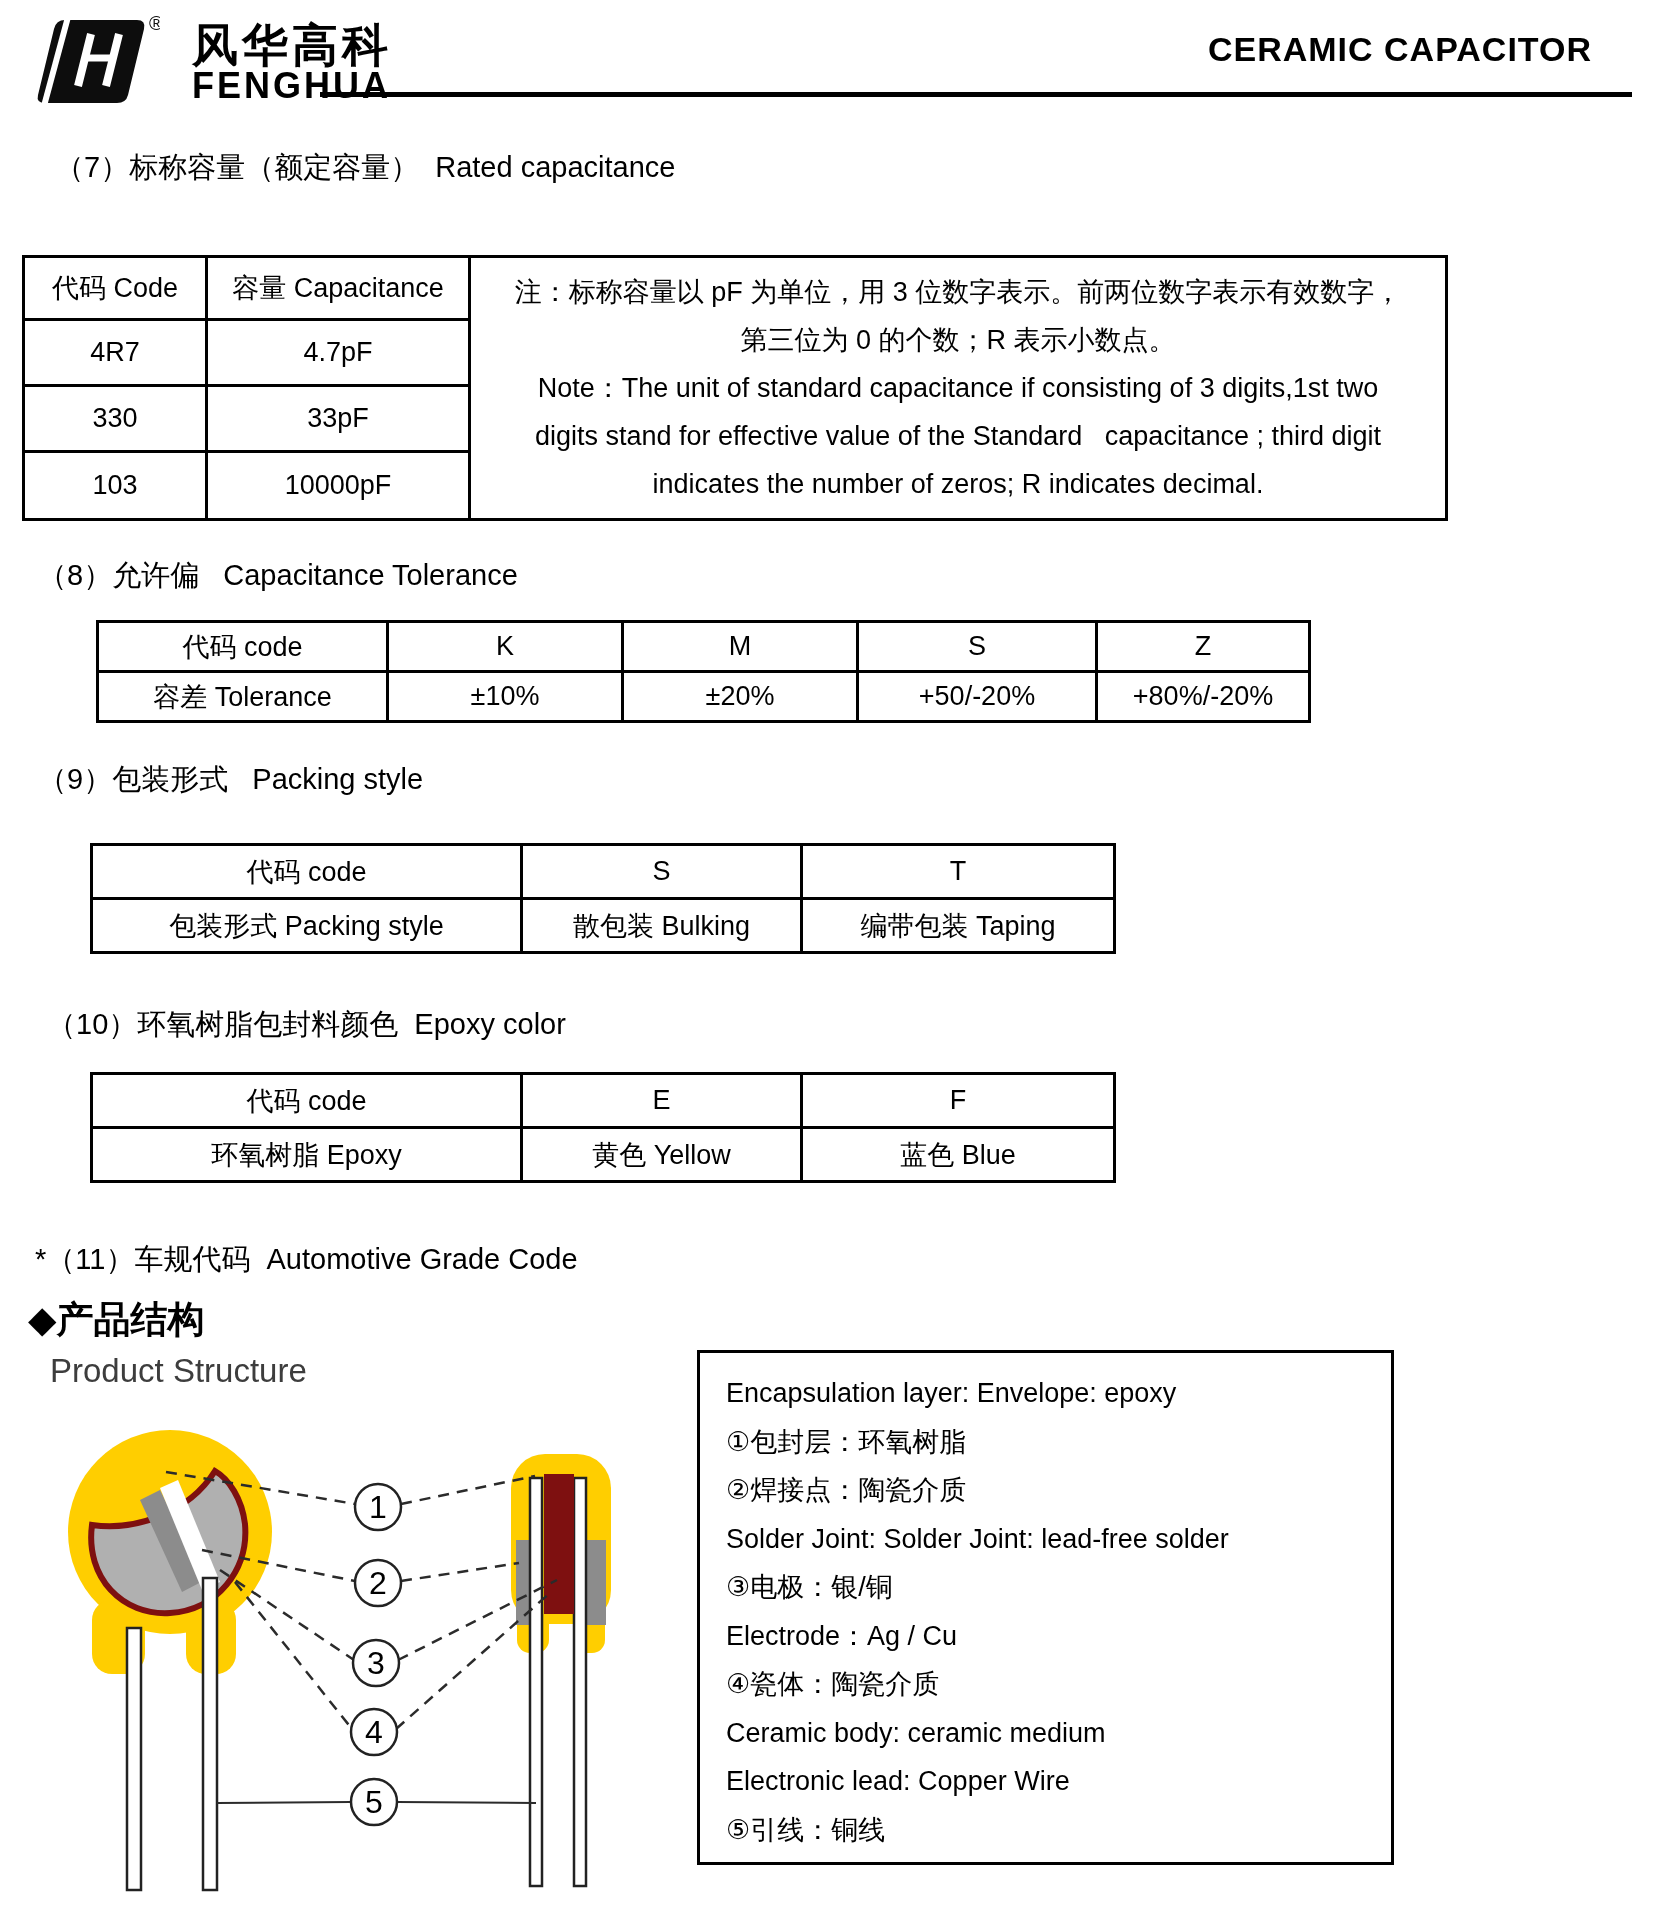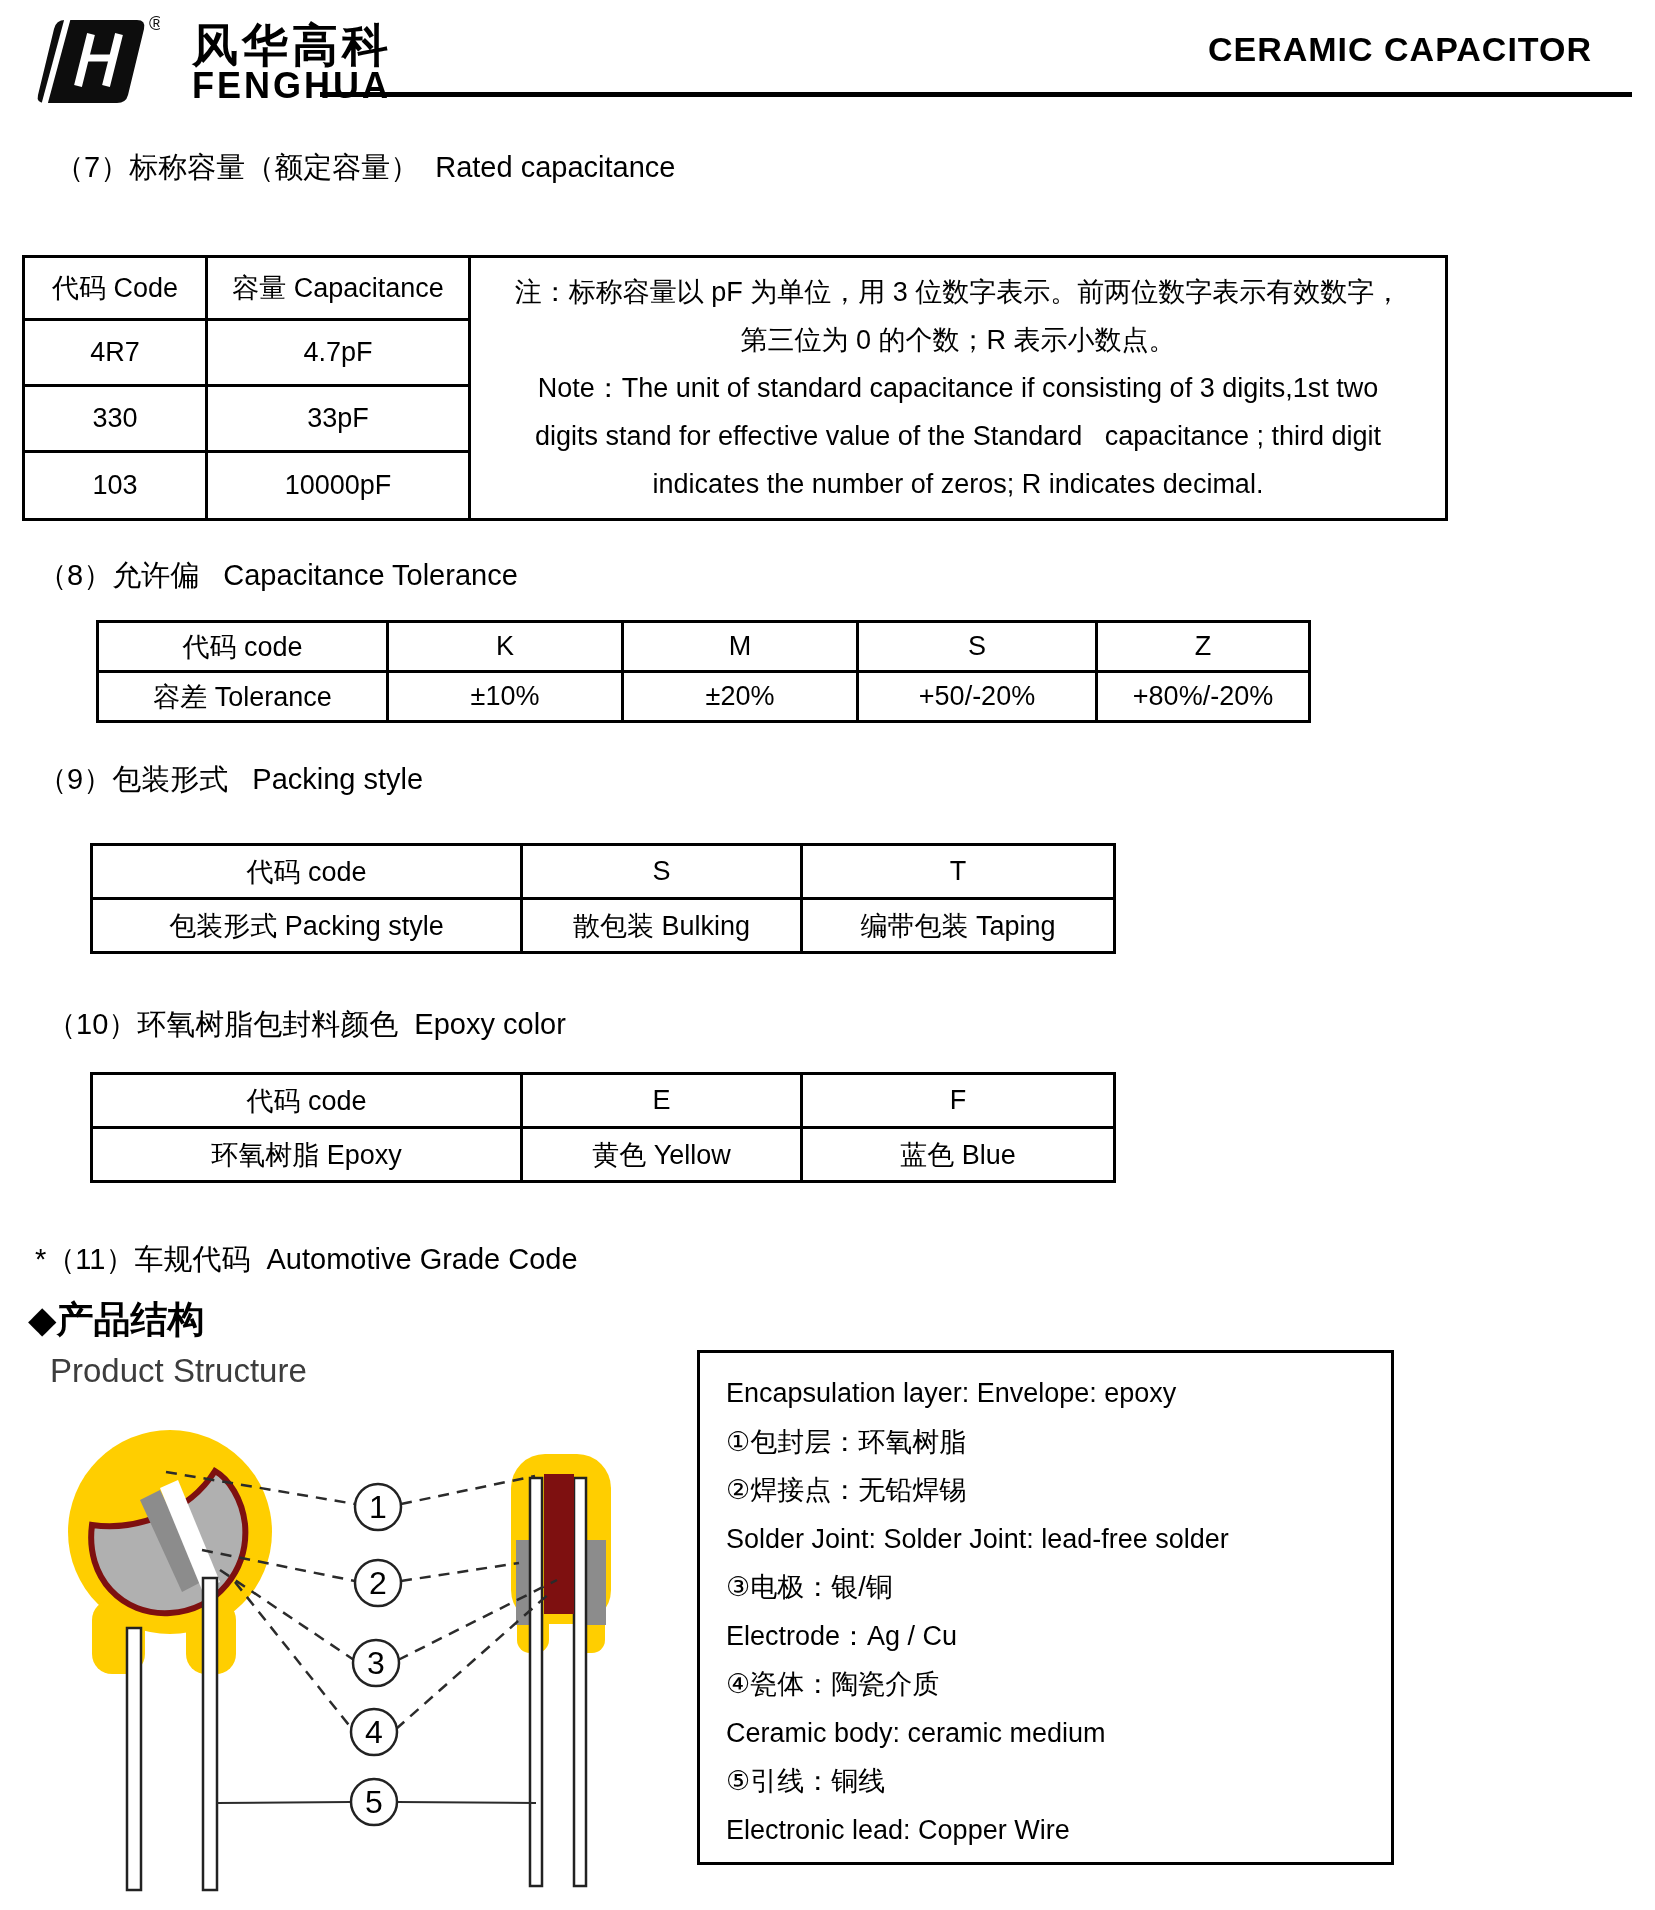--- a/index.html
+++ b/index.html
@@ -158,28 +158,28 @@
     </table>
 
   <div class="sec-heading" style="left:35px;top:1240px;">*（11）车规代码  Automotive Grade Code</div>
 
   <div class="ps-cn">◆产品结构</div>
   <div class="ps-en">Product Structure</div>
 
   <div class="legend-box">
     <div class="legend-line">Encapsulation layer: Envelope: epoxy</div>
     <div class="legend-line">①包封层：环氧树脂</div>
-    <div class="legend-line">②焊接点：无铅焊锡</div>
+    <div class="legend-line">②焊接点：陶瓷介质</div>
     <div class="legend-line">Solder Joint: Solder Joint: lead-free solder</div>
     <div class="legend-line">③电极：银/铜</div>
     <div class="legend-line">Electrode：Ag / Cu</div>
     <div class="legend-line">④瓷体：陶瓷介质</div>
     <div class="legend-line">Ceramic body: ceramic medium</div>
+    <div class="legend-line">Electronic lead: Copper Wire</div>
     <div class="legend-line">⑤引线：铜线</div>
-    <div class="legend-line">Electronic lead: Copper Wire</div>
   </div>
 
   <svg class="diagram" width="660" height="480" viewBox="0 0 660 480">
 
     <g>
       <circle cx="140" cy="112" r="102" fill="#FFCE00"></circle>
       <rect x="62" y="180" width="53" height="74" rx="20" fill="#FFCE00"></rect>
       <rect x="156" y="180" width="50" height="74" rx="20" fill="#FFCE00"></rect>
 
       <path d="M 62,105 C 55,158 93,196 140,193 C 187,190 219,150 215,104 C 212,79 199,59 185,51 C 158,94 104,111 62,105 Z" stroke-width="6" stroke="#7E1010" fill="#B0B0B0"></path>

